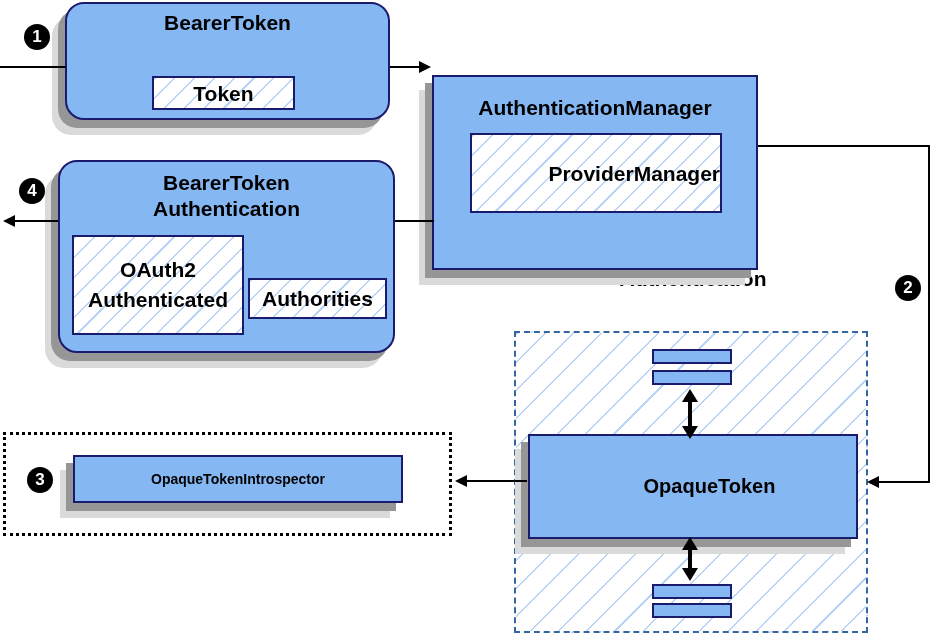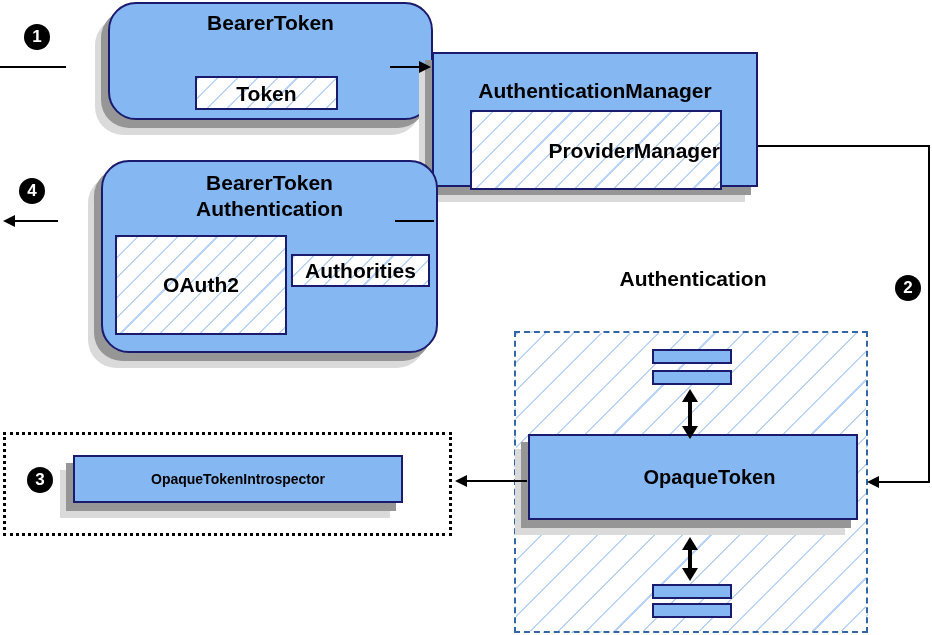--- a/index.html
+++ b/index.html
@@ -14,21 +14,21 @@
     overflow: hidden;
   }
   .node {
     position: absolute;
     box-sizing: border-box;
     background: #85b7f2;
     border: 2px solid #1b1b6e;
     box-shadow: -7px 8px 0 #969696, -13px 15px 0 #dadada;
     text-align: center;
   }
-  .rounded { border-radius: 28px; margin-left: 43px; }
+  .rounded { border-radius: 19px; }
   .node-title { font-size: 21px; line-height: 26px; }
   .hatch-box {
     position: absolute;
     box-sizing: border-box;
     border: 2px solid #1b1b6e;
     background-color: #ffffff;
     background-image: repeating-linear-gradient(135deg, #b9d4f6 0px, #b9d4f6 1.5px, transparent 1.5px, transparent 14px);
     display: flex;
     flex-direction: column;
     align-items: center;
@@ -96,52 +96,53 @@
 
   <div class="node rounded z3" style="left:65px; top:2px; width:325px; height:118px; padding-top:6px;">
     <div class="node-title">
       <div>BearerToken</div>
     </div>
     <div class="hatch-box" style="left:85px; top:72px; width:143px; height:34px;">
       <div>Token</div>
     </div>
   </div>
 
-  <div class="node z3" style="left:432px; top:52px; width:326px; height:135px; padding-top:24px;">
+  <div class="node z3" style="left:432px; top:75px; width:326px; height:195px; padding-top:18px;">
     <div class="node-title">AuthenticationManager</div>
     <div class="hatch-box" style="left:36px; top:56px; width:252px; height:80px;align-items:flex-end;">
       <div>ProviderManager</div>
     </div>
   </div>
 
   <div class="node rounded z3" style="left:58px; top:160px; width:337px; height:193px; padding-top:8px;">
     <div class="node-title">
       <div>BearerToken</div>
       <div>Authentication</div>
     </div>
     <div class="hatch-box" style="left:12px; top:73px; width:172px; height:100px; line-height:30px;">
       <div>OAuth2</div>
+      <div>Authenticated</div>
     </div>
-    <div class="hatch-box" style="left:188px; top:92px; width:139px; height:33px;justify-content:center;">
+    <div class="hatch-box" style="left:188px; top:116px; width:139px; height:41px;justify-content:center;">
       <div>Authorities</div>
     </div>
   </div>
 
   <div class="label-block" style="left:573px; top:266px; width:240px;">
     <div>Authentication</div>
   </div>
 
   <div class="providers-container">
     <div class="bar" style="left:136px; top:16px;"></div>
     <div class="bar" style="left:136px; top:37px;"></div>
     <div class="bar" style="left:136px; top:251px;"></div>
     <div class="bar" style="left:136px; top:270px;"></div>
   </div>
 
-  <div class="node flex-center z3" style="left:528px; top:434px; width:330px; height:86px;padding-left:33px;">
+  <div class="node flex-center z3" style="left:528px; top:434px; width:330px; height:105px;padding-left:33px;">
     <div class="node-title" style="font-size:20px; line-height:25px;">
       <div>OpaqueToken</div>
     </div>
   </div>
 
   <div class="dotted-container"></div>
 
   <div class="node flex-center z3" style="left:73px; top:455px; width:330px; height:48px;">
     <div style="font-size:14px;">OpaqueTokenIntrospector</div>
   </div>

